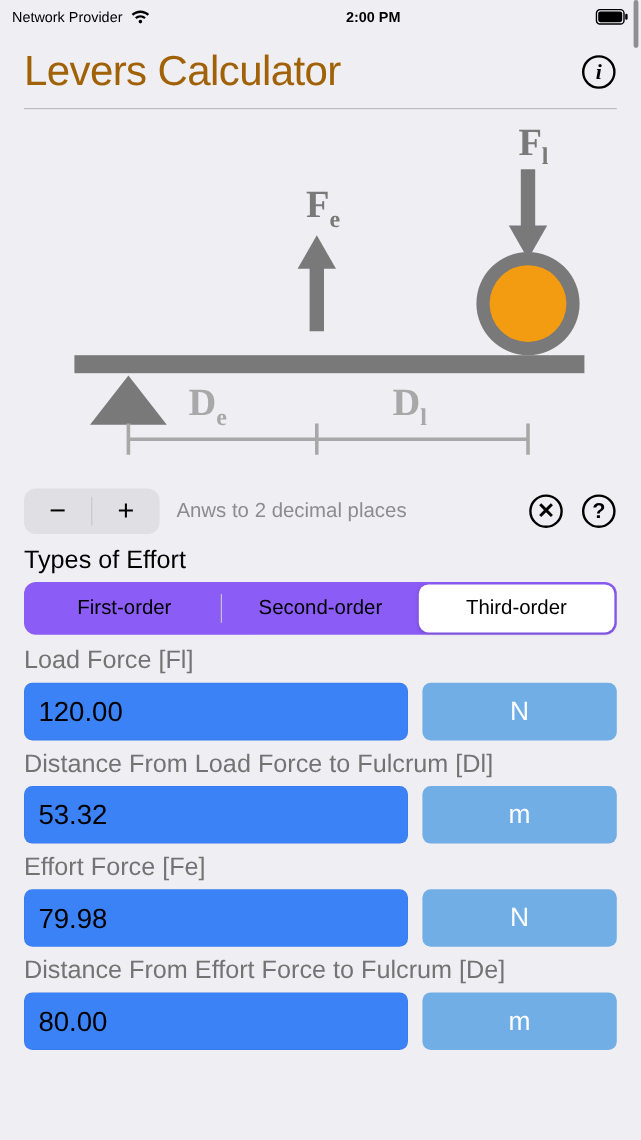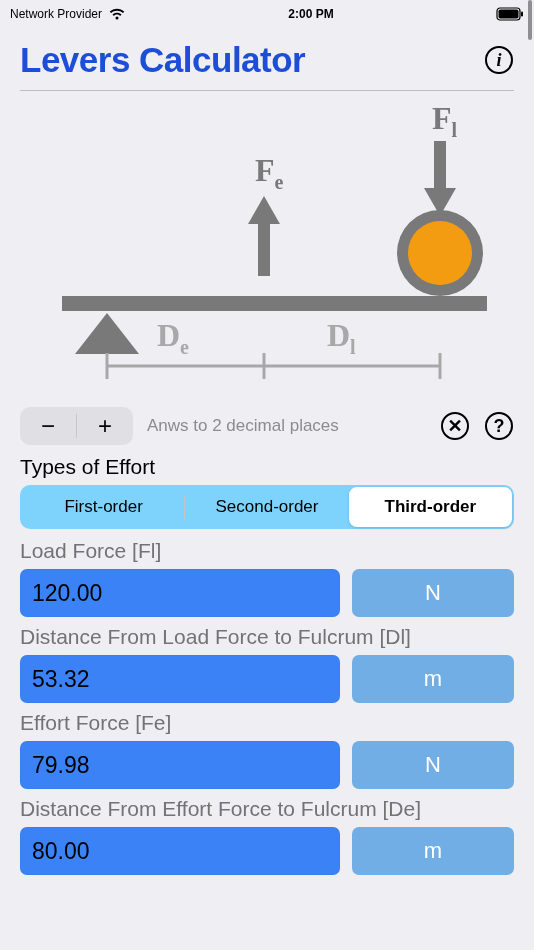--- a/index.html
+++ b/index.html
@@ -24,21 +24,21 @@
   .status-left { display: flex; align-items: center; gap: 6px; }
   .status-right { display: flex; align-items: center; gap: 6px; }
   .wifi-icon, .battery-icon { display:inline-flex; align-items:center; }
   .content { padding: 12px 20px 0 20px; }
   .header-row {
     display: flex;
     align-items: center;
     justify-content: space-between;
     margin-bottom: 10px;
   }
-  .page-title { font-size: 35px; font-weight: 700; letter-spacing: -0.5px; color:#1d4ed8;}
+  .page-title { font-size: 35px; font-weight: 400; letter-spacing: -0.5px; color:#a16207;}
   .info-btn {
     width: 30px; height: 30px;
     display:flex;align-items:center;justify-content:center;
     font-size: 24px;
   }
   .circle-icon {
     width: 28px; height: 28px; border: 2px solid #000; border-radius: 50%;
     display:flex;align-items:center;justify-content:center;
     font-family: "Times New Roman", serif; font-weight: bold;
   }
@@ -65,34 +65,34 @@
   .icon-btn {
     width:30px;height:30px;display:flex;align-items:center;justify-content:center;
     cursor:pointer;
   }
   .x-circle {
     width:28px;height:28px;border:2.5px solid #000;border-radius:50%;
     display:flex;align-items:center;justify-content:center;font-size:18px;font-weight:600;
   }
   .section-label { font-size:21px; color:#000; margin: 4px 0 6px 0; }
   .seg-control {
-    display:flex; background:#7dd3fc; border-radius:10px; padding:2px;
+    display:flex; background:#8b5cf6; border-radius:10px; padding:2px;
     margin-bottom: 10px;
   }
   .seg-item {
     flex:1; text-align:center; padding:10px 0; font-size:17px; color:#000;
     border-radius:8px; cursor:pointer; position:relative;
   }
   .seg-item.sep-after::after {
     content:""; position:absolute; right:0; top:8px; bottom:8px; width:1px; background:#c4c3c8;
   }
   .seg-item.selected {
     background:#fff;
     box-shadow: 0 1px 3px rgba(0,0,0,0.15);
-    font-weight:700;
+    font-weight:400;
   }
   .field-label { font-size:21px; color:#737373; margin: 6px 0 6px 0; }
   .field-row { display:flex; gap:12px; margin-bottom:8px; }
   .text-input {
     flex:1; height:48px; background:#3b82f6; border:none; border-radius:7px;
     font-size:23px; padding: 0 12px; color:#000;
     box-shadow: inset 0 0 0 0.5px rgba(0,0,0,0.05);
   }
   .unit-btn {
     width: 168px; height:48px; background:#72aee6; border:none; border-radius:7px;

